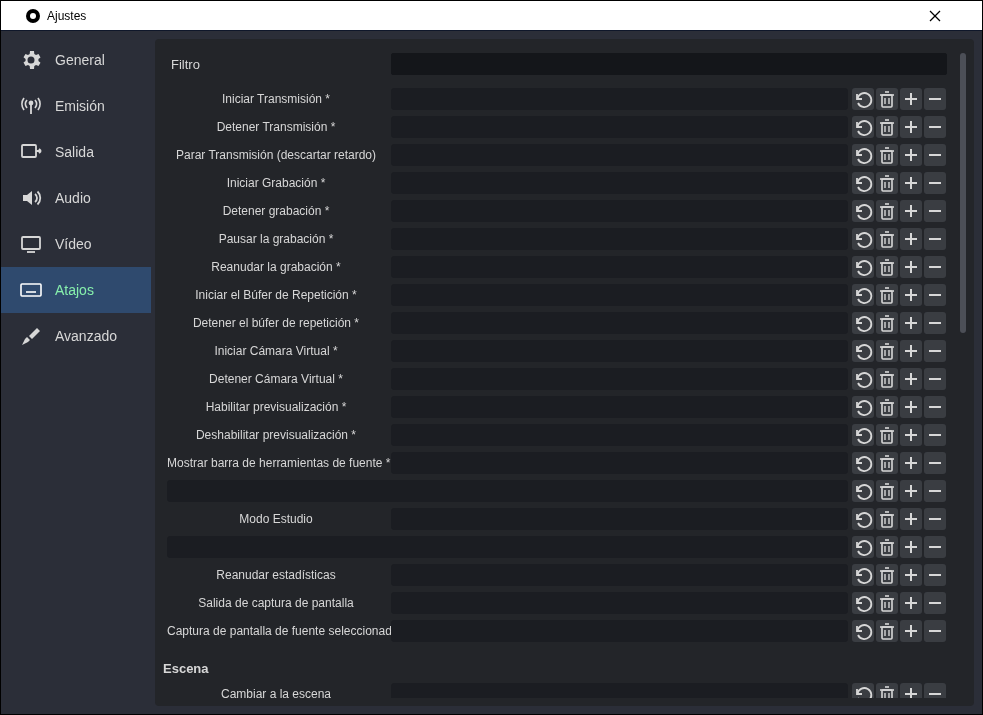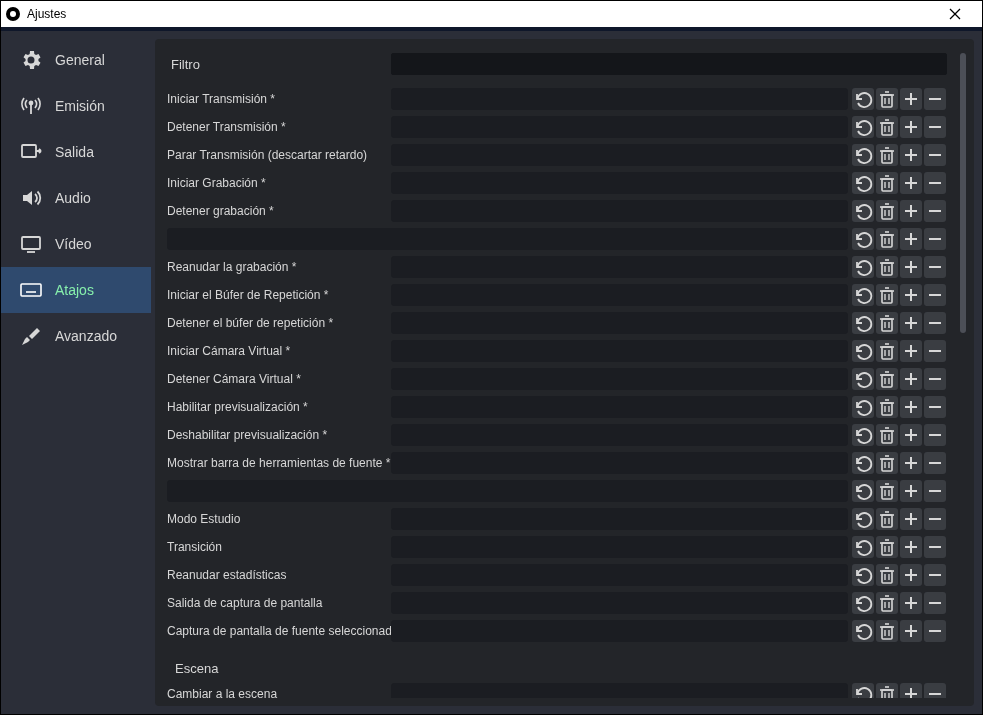--- a/index.html
+++ b/index.html
@@ -1,42 +1,42 @@
 <!DOCTYPE html>
 <html><head>
 <meta charset="utf-8">
 <style>
 * { margin:0; padding:0; box-sizing:border-box; font-family:"Segoe UI",Arial,sans-serif; }
 body { background:#fff; width:983px; height:715px; overflow:hidden; }
 .window { width:983px; height:715px; background:#fff; display:flex; flex-direction:column; border:1px solid #000; }
-.titlebar { height:30px; background:#fff; display:flex; align-items:center; padding:0 4px; border-bottom:4px solid #0f172a; }
+.titlebar { height:30px; background:#fff; display:flex; align-items:center; padding:0 24px; border-bottom:1px solid #0f172a; }
 .titlebar .app-icon { width:16px; height:16px; margin-right:6px; }
 .titlebar .title { font-size:12px; color:#000; flex:1; }
 .titlebar .close { width:46px; height:30px; display:flex; align-items:center; justify-content:center; cursor:pointer; }
 .titlebar .close svg { stroke:#000; }
 .body { flex:1; display:flex; background:#2b2e38; overflow:hidden; }
 .sidebar { width:150px; background:#2b2e38; padding:6px 0 0 0; }
 .sidebar-item { display:flex; align-items:center; height:46px; padding-left:16px; color:#d7d7d7; font-size:14px; cursor:pointer; }
 .sidebar-item.active { background:#2f4a6e; color:#86efac; }
 .sidebar-item .s-icon { width:28px; height:28px; margin-right:10px; display:flex; align-items:center; justify-content:center; }
 .content-wrap { flex:1; padding:8px 8px 8px 4px; overflow:hidden; }
 .content { background:#232529; height:100%; border-radius:4px; padding:8px 4px 8px 8px; position:relative; display:flex; }
 .scroll { flex:1; overflow-y:auto; padding-right:6px; }
 .scrollbar { width:14px; background:transparent; position:relative; }
 .scrollbar .thumb { position:absolute; top:6px; right:4px; width:6px; height:280px; background:#4c4f57; border-radius:3px; }
 .filter-row { display:flex; align-items:center; margin:6px 3px 10px 4px; }
 .filter-row .flabel { width:224px; text-align:left; padding-left:4px; color:#d7d7d7; font-size:13px; }
 .filter-row .finput { flex:1; height:22px; background:#14161a; border:1px solid #14161a; border-radius:2px; color:#d7d7d7; font-size:12px; padding:0 6px; }
 .hotkey-row { display:flex; align-items:center; height:28px; margin:0 4px; }
-.hotkey-row .label { width:224px; text-align:left; color:#d7d7d7; font-size:12px; padding-right:6px; white-space:nowrap; overflow:hidden; }
+.hotkey-row .label { width:224px; text-align:center; color:#d7d7d7; font-size:12px; padding-right:6px; white-space:nowrap; overflow:hidden; }
 .hotkey-row .field { flex:1; height:22px; background:#1b1d22; border:1px solid #1b1d22; border-radius:3px; }
 .hotkey-row .btns { display:flex; gap:2px; margin-left:4px; }
 .icon-btn { width:22px; height:22px; background:#3a3d42; border-radius:3px; display:flex; align-items:center; justify-content:center; cursor:pointer; }
 .icon-btn svg { stroke:#d7d7d7; fill:none; }
-.section-hdr { color:#d7d7d7; font-size:13px; font-weight:400; margin:16px 4px 4px 12px; }
+.section-hdr { color:#d7d7d7; font-size:13px; font-weight:700; margin:16px 4px 4px 0; }
 
 .scroll::-webkit-scrollbar { width:0; }
 </style>
 </head>
 <body>
 
 <div class="window">
 
   <div class="titlebar">
     <span class="app-icon">
@@ -260,20 +260,21 @@
                     </svg>
   </div>
       <div class="icon-btn">
     <svg width="20" height="20" viewBox="0 0 20 20">
                       <use href="#ic-minus"></use>
                     </svg>
   </div>
     </div>
   </div>
               <div class="hotkey-row">
+    <span class="label">Pausar la grabación *</span>
     <div class="field"></div>
     <div class="btns">
       <div class="icon-btn">
     <svg width="20" height="20" viewBox="0 0 20 20">
                       <use href="#ic-undo"></use>
                     </svg>
   </div>
       <div class="icon-btn">
     <svg width="20" height="20" viewBox="0 0 20 20">
                       <use href="#ic-trash"></use>
@@ -544,21 +545,20 @@
                     </svg>
   </div>
       <div class="icon-btn">
     <svg width="20" height="20" viewBox="0 0 20 20">
                       <use href="#ic-minus"></use>
                     </svg>
   </div>
     </div>
   </div>
               <div class="hotkey-row">
-    <span class="label">Transición</span>
     <div class="field"></div>
     <div class="btns">
       <div class="icon-btn">
     <svg width="20" height="20" viewBox="0 0 20 20">
                       <use href="#ic-undo"></use>
                     </svg>
   </div>
       <div class="icon-btn">
     <svg width="20" height="20" viewBox="0 0 20 20">
                       <use href="#ic-trash"></use>

